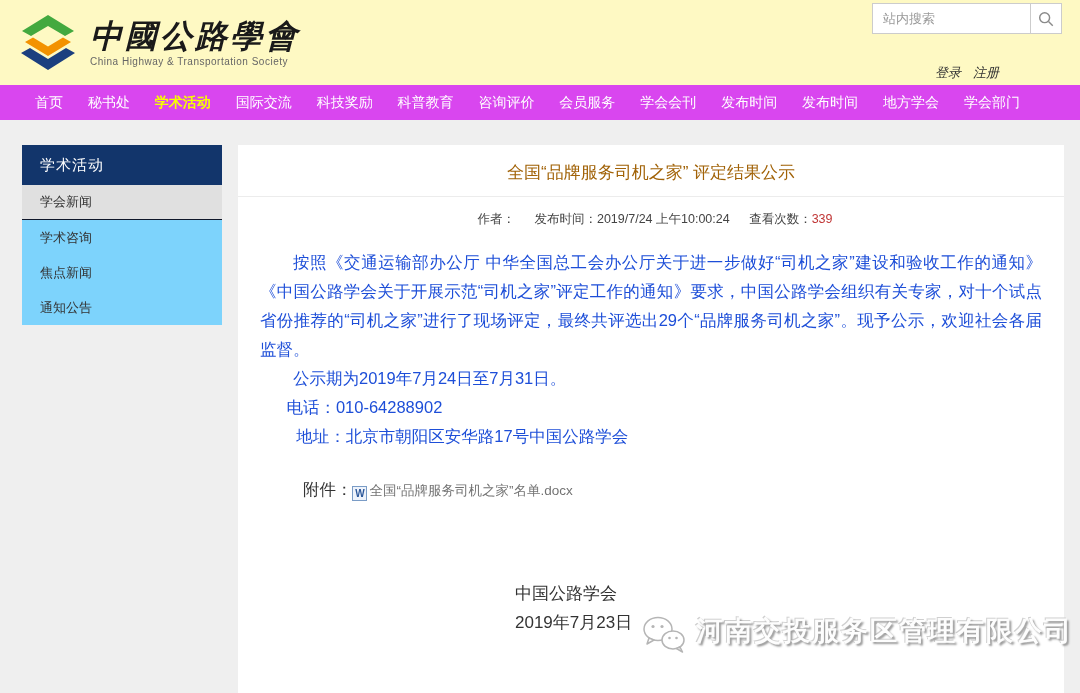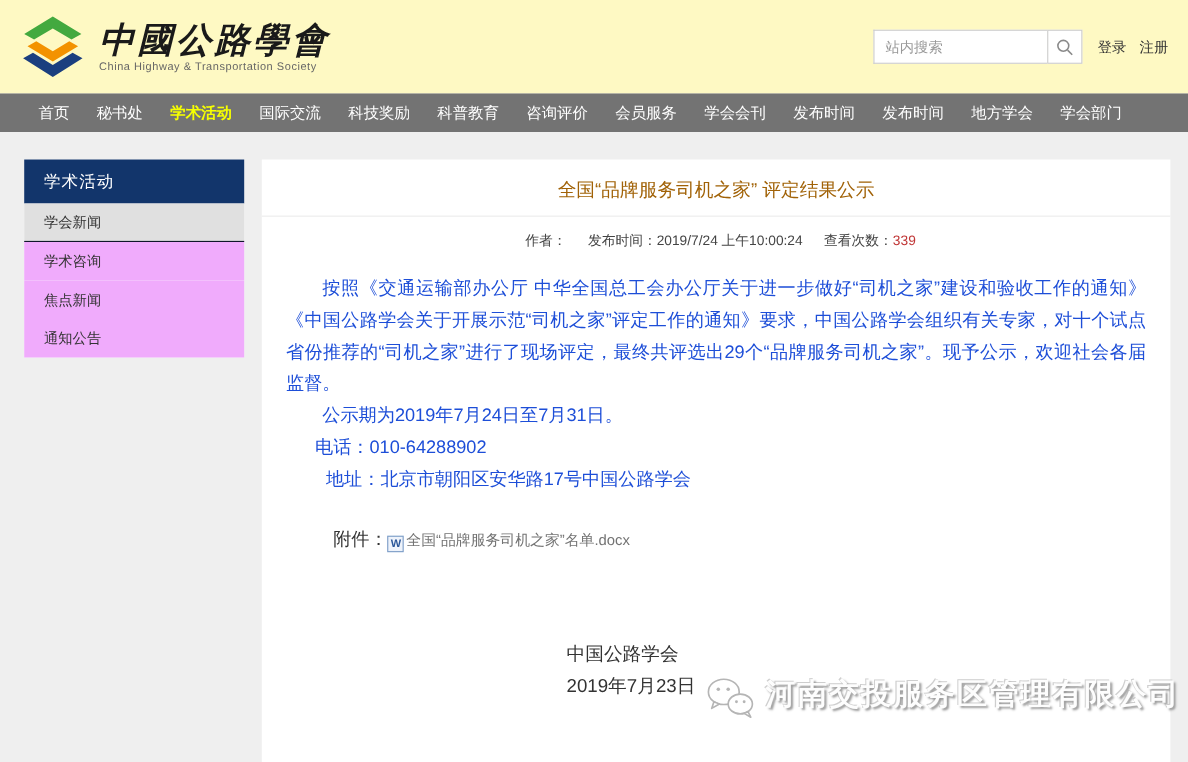--- a/index.html
+++ b/index.html
@@ -19,56 +19,56 @@
   .logo-wrap { display: flex; align-items: center; gap: 10px; }
   .logo-mark { width: 64px; height: 60px; flex: 0 0 auto; }
   .logo-text-block { display: flex; flex-direction: column; }
   .logo-cn {
     font-family: "Liberation Serif", "DejaVu Serif", serif;
     font-size: 32px; font-weight: bold; font-style: italic;
     color: #1a1a1a; letter-spacing: 3px; line-height: 34px;
   }
   .logo-en { font-size: 10px; color: #666; letter-spacing: 0.5px; margin-top: 3px; }
 
-  .header-right { display: flex; align-items: center; gap: 14px; }
+  .header-right { display: flex; align-items: center; gap: 30px; flex-direction: column; }
   .search-group { display: flex; align-items: stretch; }
   .search-input {
     width: 158px; height: 31px; border: 1px solid #ccc; border-right: none;
     padding: 0 10px; font-size: 13px; color: #333; outline: none;
   }
   .search-input::placeholder { color: #999; }
   .search-btn {
     width: 32px; height: 31px; border: 1px solid #ccc; background: #fff;
     display: flex; align-items: center; justify-content: center; cursor: pointer;
   }
   .auth-links { display: flex; gap: 12px; font-size: 13px; color: #333; }
-  .auth-links a { color: #333; text-decoration: none; cursor: pointer; }
+  .auth-links a { color: #333; text-decoration: none; cursor: pointer; font-style: italic; }
 
   
   .main-nav {
-    height: 35px; background: #737373;
+    height: 35px; background: #d946ef;
     display: flex; align-items: center; justify-content: space-between;
     padding: 0 60px 0 35px;
   }
   .nav-item {
     color: #ffffff; font-size: 14px; cursor: pointer; white-space: nowrap;
   }
   .nav-item.active { color: #f6ff00; font-weight: bold; }
 
   
   .page-body { display: flex; align-items: flex-start; margin-top: 25px; padding-left: 22px; }
 
   .sidebar { width: 200px; background: #ffffff; flex: 0 0 auto; }
   .sidebar-header {
     height: 40px; background: #12356b; color: #fff; font-size: 15px;
     display: flex; align-items: center; padding-left: 18px; letter-spacing: 1px;
   }
   .sidebar-item {
     height: 35px; display: flex; align-items: center; padding-left: 18px;
-    font-size: 13px; color: #333; cursor: pointer; background: #f0abfc;
+    font-size: 13px; color: #333; cursor: pointer; background: #7dd3fc;
   }
   .sidebar-item.active { background: #e0e0e0; border-bottom: 1px solid #0f172a; }
 
   .content {
     background: #ffffff; width: 826px; margin-left: 16px;
     min-height: 548px; position: relative; padding: 0 22px 30px 22px;
   }
   .article-title {
     text-align: center; font-size: 17px; color: #a16207;
     padding: 16px 0 12px 0;

